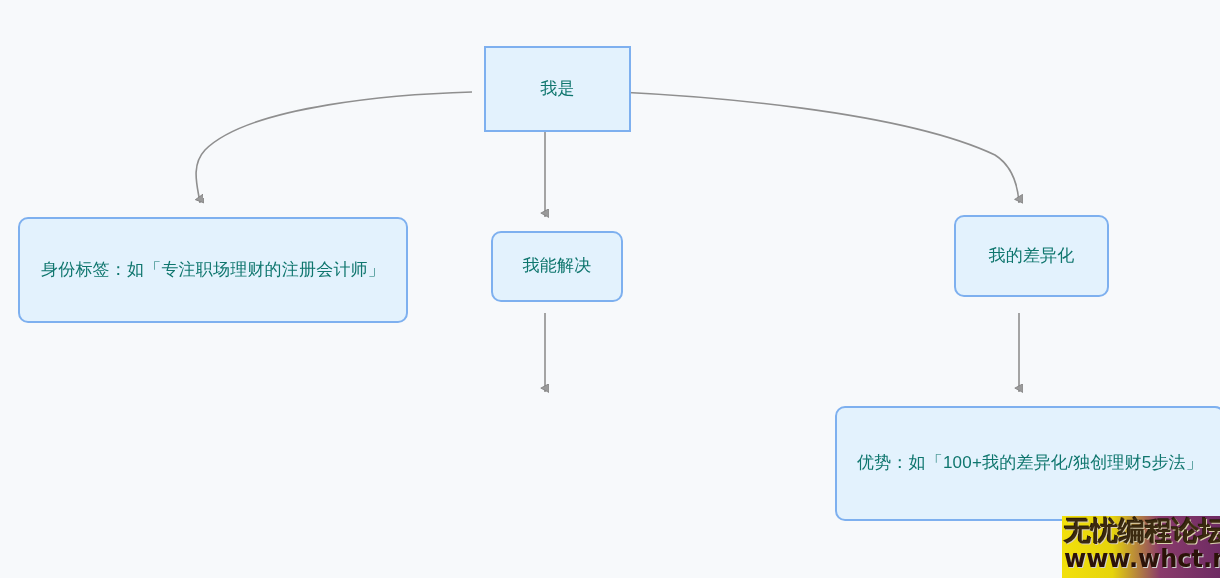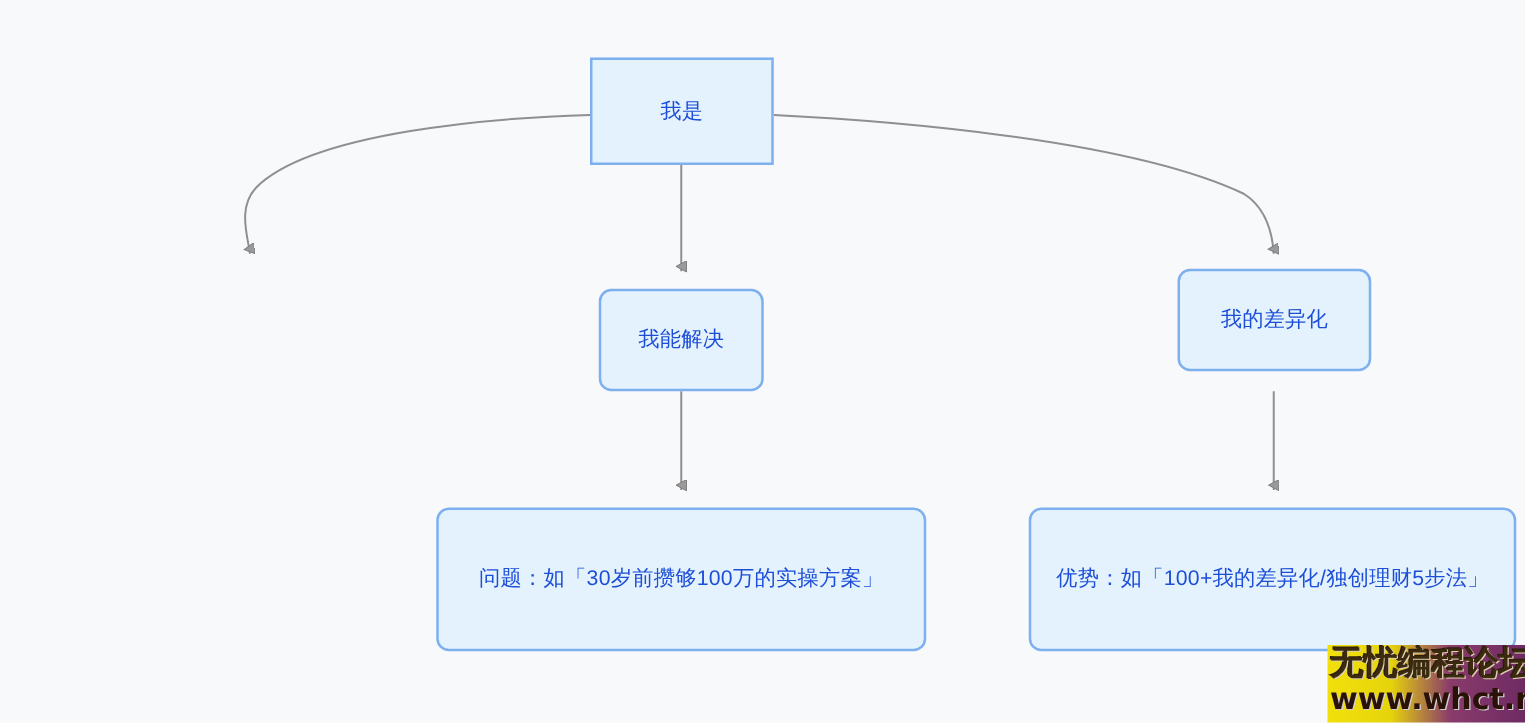--- a/index.html
+++ b/index.html
@@ -28,33 +28,34 @@
   }
   .node {
     position: absolute;
     box-sizing: border-box;
     background: #e3f2fd;
     border: 2px solid #7eb0ef;
     display: flex;
     align-items: center;
     justify-content: center;
     text-align: center;
-    color: #1d4ed8;
+    color: #0f766e;
     font-size: 17px;
     line-height: 1.55;
     letter-spacing: 0.2px;
     padding: 6px 14px;
+    margin-left: 12px;
   }
   .node.rounded { border-radius: 10px; }
   .node.sharp   { border-radius: 0; }
 
   
   #node-root      { left: 472px; top: 46px;  width: 147px; height: 86px; }
   #node-identity  { left: 6px;   top: 217px; width: 390px; height: 106px; }
-  #node-solve     { left: 479px; top: 231px; width: 132px; height: 82px; }
+  #node-solve     { left: 479px; top: 231px; width: 132px; height: 71px; }
   #node-diff      { left: 942px; top: 215px; width: 155px; height: 82px; }
   #node-problem   { left: 349px; top: 406px; width: 392px; height: 115px; }
   #node-advantage { left: 823px; top: 406px; width: 390px; height: 115px; }
 
   .node-label { display: block; }
 
   #watermark {
     position: absolute;
     left: 1062px;
     top: 516px;
@@ -106,32 +107,32 @@
 
     <path d="M545,313 L545,392" fill="none" stroke="#8f8f8f" stroke-width="1.6" marker-end="url(#arrow)"></path>
 
     <path d="M1019,313 L1019,392" fill="none" stroke="#8f8f8f" stroke-width="1.6" marker-end="url(#arrow)"></path>
   </svg>
 
   <div class="node sharp" id="node-root">
     <span class="node-label">我是</span>
   </div>
 
+  <div class="node rounded" id="node-identity">
+    <span class="node-label">身份标签：如「专注职场理财的注册会计师」</span>
+  </div>
 
   <div class="node rounded" id="node-solve">
     <span class="node-label">我能解决</span>
   </div>
 
   <div class="node rounded" id="node-diff">
     <span class="node-label">我的差异化</span>
   </div>
 
-  <div class="node rounded" id="node-problem">
-    <span class="node-label">问题：如「30岁前攒够100万的实操方案」</span>
-  </div>
 
   <div class="node rounded" id="node-advantage">
     <span class="node-label">优势：如「100+我的差异化/独创理财5步法」</span>
   </div>
 
   <div id="watermark">
     <span class="wm-line1">无忧编程论坛</span>
     <span class="wm-line2">www.whct.net</span>
   </div>
 

